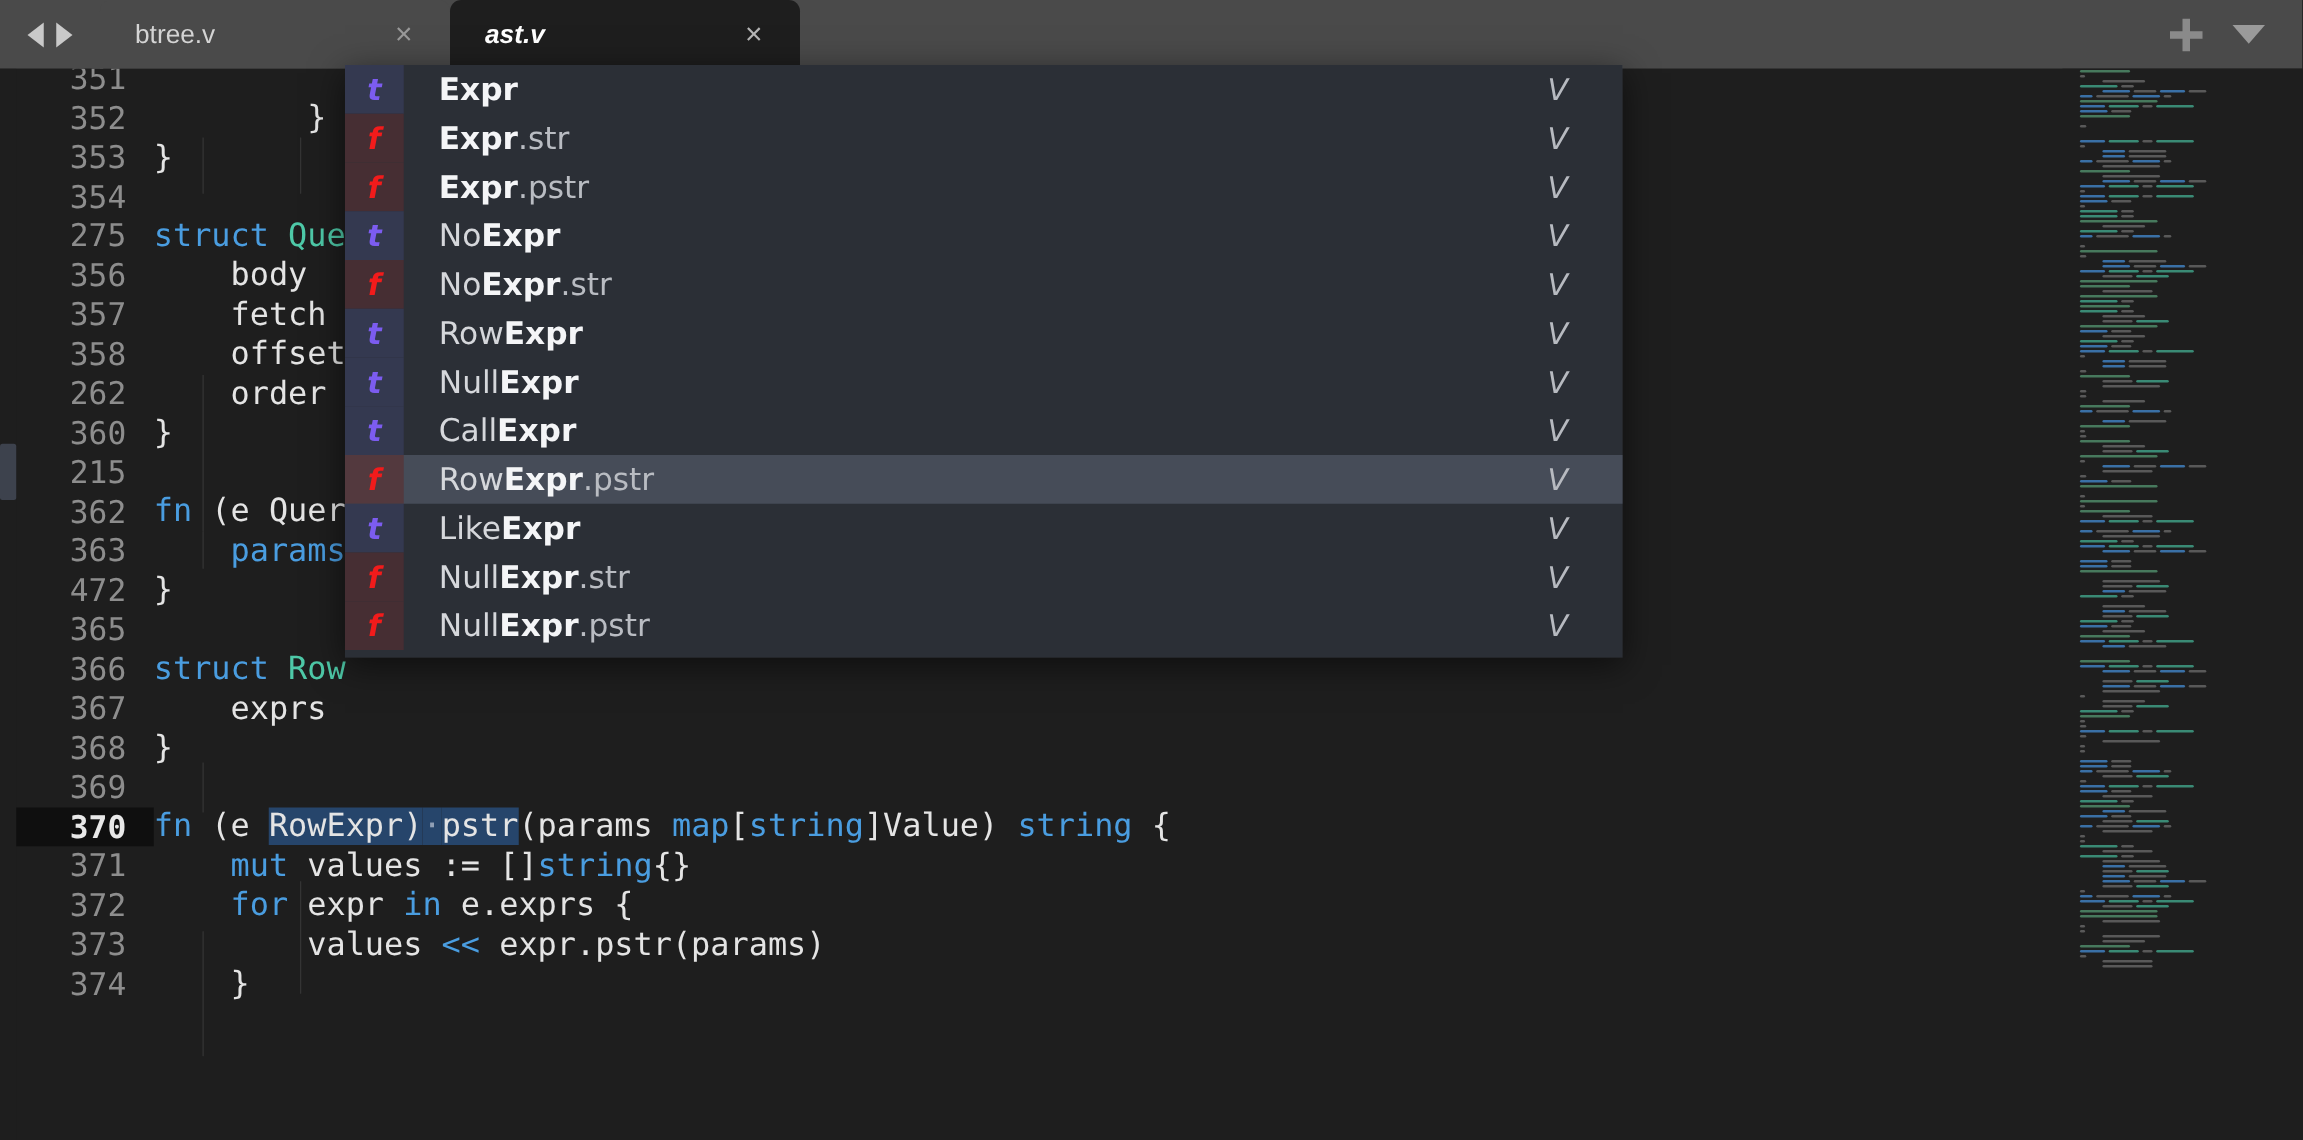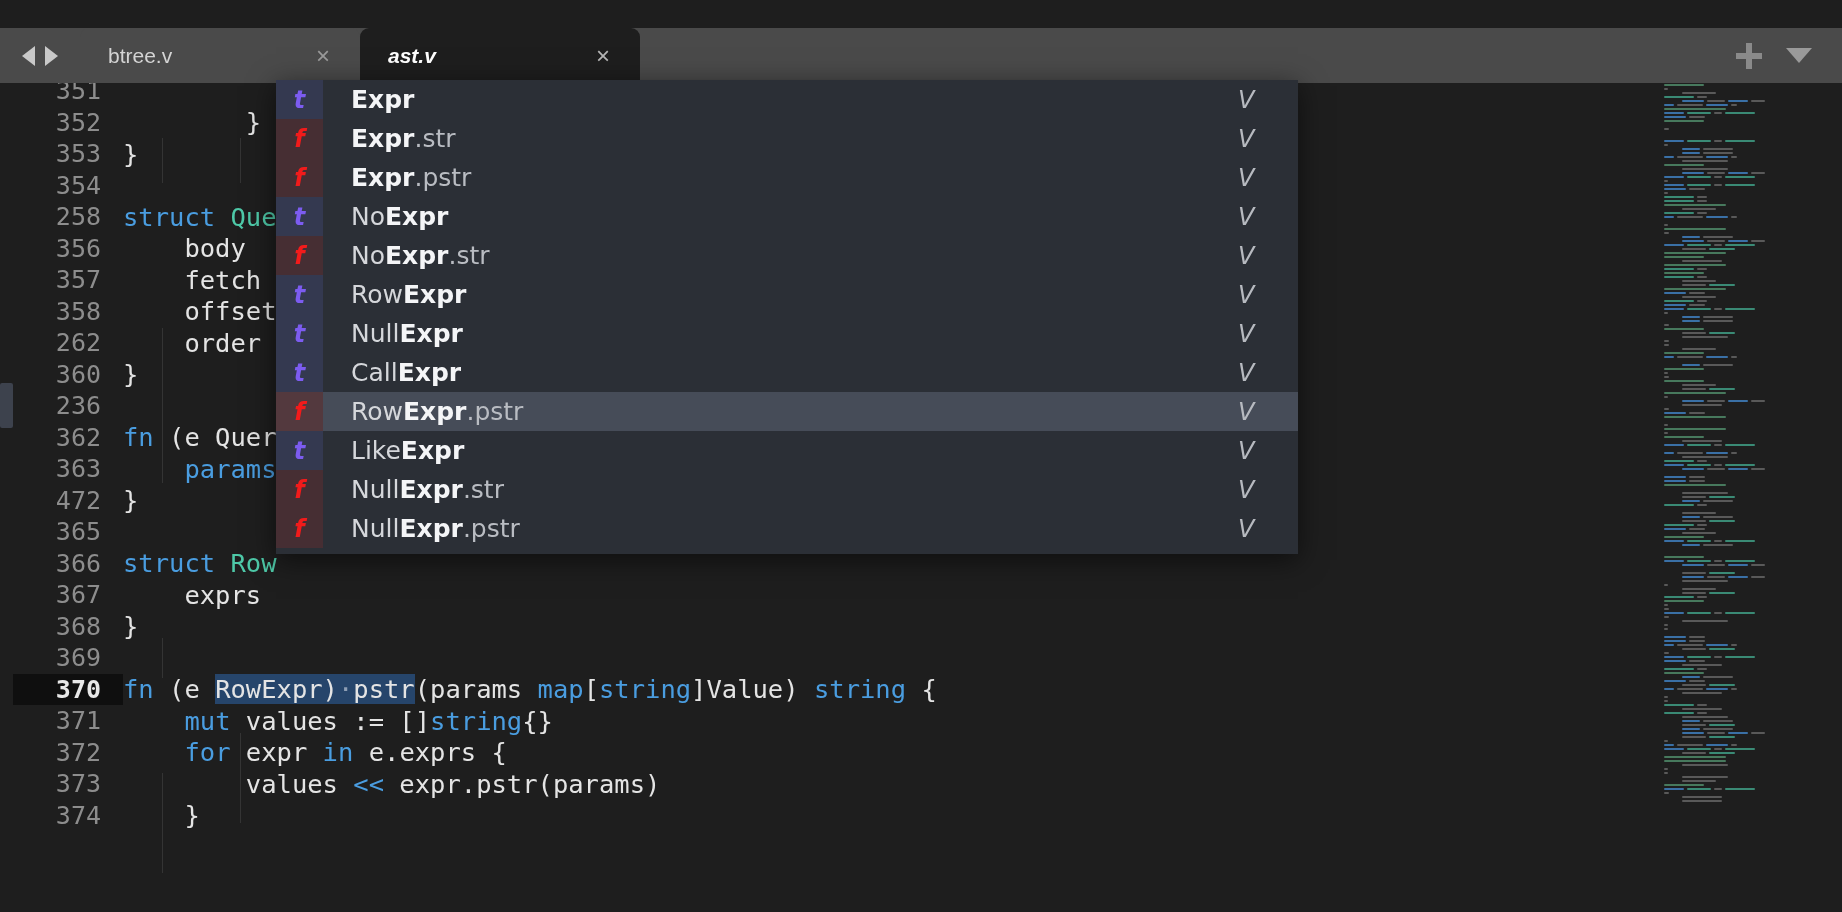--- a/index.html
+++ b/index.html
@@ -1,21 +1,21 @@
 <!DOCTYPE html>
 <html><head>
 <meta charset="utf-8">
 <style>
   * { margin:0; padding:0; box-sizing:border-box; }
   html,body{
     width:1842px; height:912px; overflow:hidden;
     background:#1e1e1e;
     font-family:"Liberation Sans", sans-serif;
   }
-  #app{ position:relative; width:1842px; height:809px; background:#1e1e1e;margin-top:28px; }
+  #app{ position:relative; width:1842px; height:809px; background:#1e1e1e; }
 
   
   .tabbar{
     position:absolute; left:0; top:0; width:1842px; height:55px;
     background:#4a4a4a;
     display:flex; align-items:stretch;
   }
   .navarrows{
     width:80px; display:flex; align-items:center; justify-content:center;
     gap:10px; flex:none;
@@ -188,21 +188,21 @@
         </div>
         <div class="coderow" style="top: 55px;">
           <div class="linenobox">353</div>
           <div class="codetext"><span>}</span></div>
         </div>
         <div class="coderow" style="top: 86.5px;">
           <div class="linenobox">354</div>
           <div class="codetext"></div>
         </div>
         <div class="coderow" style="top: 118px;">
-          <div class="linenobox">258</div>
+          <div class="linenobox">275</div>
           <div class="codetext"><span class="kw">struct </span><span class="typ">Que</span></div>
         </div>
         <div class="coderow" style="top: 149.5px;">
           <div class="linenobox">356</div>
           <div class="codetext"><span>    body</span></div>
         </div>
         <div class="coderow" style="top: 181px;">
           <div class="linenobox">357</div>
           <div class="codetext"><span>    fetch</span></div>
         </div>
@@ -212,21 +212,21 @@
         </div>
         <div class="coderow" style="top: 244px;">
           <div class="linenobox">262</div>
           <div class="codetext"><span>    order</span></div>
         </div>
         <div class="coderow" style="top: 275.5px;">
           <div class="linenobox">360</div>
           <div class="codetext"><span>}</span></div>
         </div>
         <div class="coderow" style="top: 307px;">
-          <div class="linenobox">236</div>
+          <div class="linenobox">215</div>
           <div class="codetext"></div>
         </div>
         <div class="coderow" style="top: 338.5px;">
           <div class="linenobox">362</div>
           <div class="codetext"><span class="kw">fn </span><span>(e Quer</span></div>
         </div>
         <div class="coderow" style="top: 370px;">
           <div class="linenobox">363</div>
           <div class="codetext"><span>    </span><span class="kw">params</span></div>
         </div>

